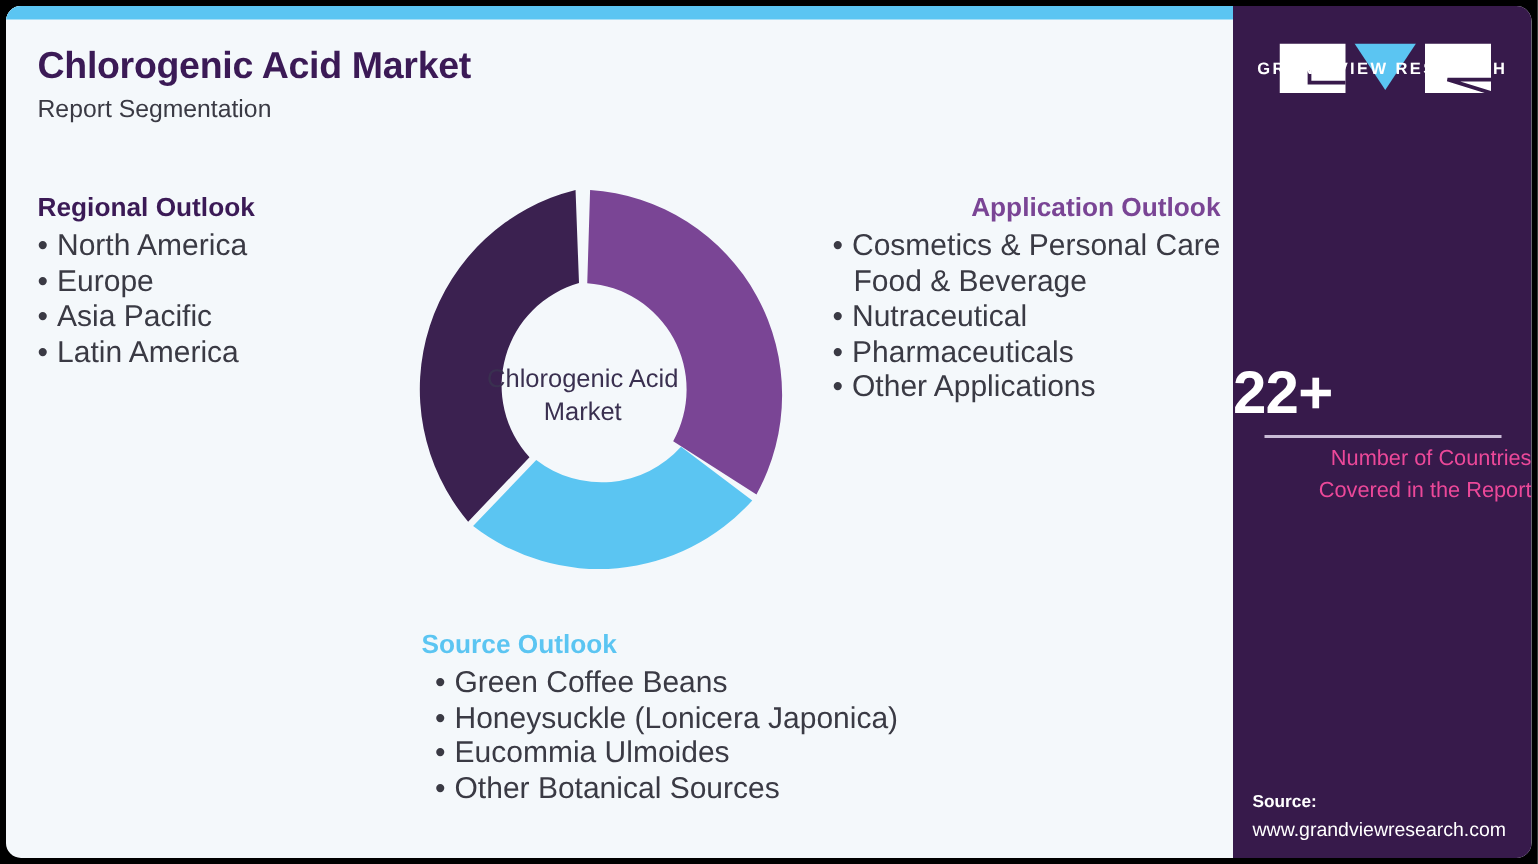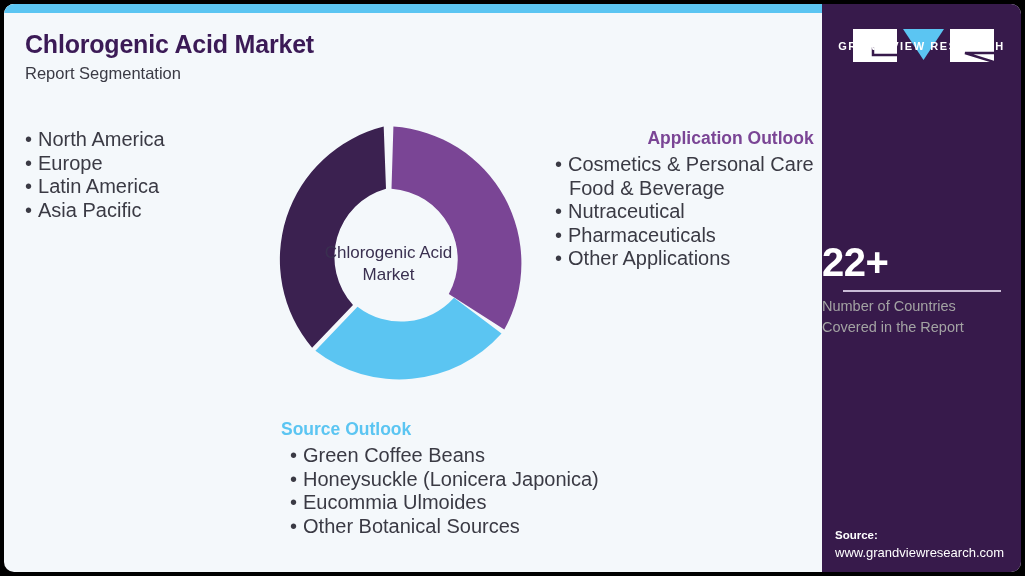--- a/index.html
+++ b/index.html
@@ -43,42 +43,43 @@
                display:flex;align-items:center;justify-content:center;flex-direction:column;}
   .donut-label span{font-size:17px;color:#3A3050;line-height:22px;text-align:center;}
 
   
   .logo{position:absolute;left:31px;top:25px;width:141px;height:33px;}
   .logo-caption{position:absolute;left:0;top:36px;width:199px;text-align:center;
                 font-size:11px;font-weight:bold;color:#fff;letter-spacing:1.6px;}
   .stat-num{position:absolute;left:0;top:236px;width:199px;text-align:left;
             font-size:40px;font-weight:bold;color:#fff;letter-spacing:-0.5px;}
   .stat-rule{position:absolute;left:21px;top:286px;width:158px;height:2px;background:#C9BBD6;}
-  .stat-cap{position:absolute;left:0;top:292px;width:199px;text-align:left;
-            font-size:14.5px;color:#a3a3a3;line-height:21px;}
+  .stat-cap{position:absolute;left:0;top:292px;width:199px;text-align:right;
+            font-size:14.5px;color:#ec4899;line-height:21px;}
   .src-label{position:absolute;left:13px;top:525px;font-size:11.5px;font-weight:bold;color:#fff;}
   .src-url{position:absolute;left:13px;top:541px;font-size:13px;color:#fff;}
 </style>
 </head>
 <body>
 
 <div class="frame">
 
   <div class="leftpanel">
     <div class="topbar"></div>
 
     <div class="title">Chlorogenic Acid Market</div>
     <div class="subtitle">Report Segmentation</div>
 
     <div id="regional">
+      <div class="blk-head">Regional Outlook</div>
       <ul class="blk-list">
         <li class="bullet">North America</li>
         <li class="bullet">Europe</li>
+        <li class="bullet">Asia Pacific</li>
         <li class="bullet">Latin America</li>
-        <li class="bullet">Asia Pacific</li>
       </ul>
     </div>
 
     <div id="application">
       <div class="blk-head">Application Outlook</div>
       <ul class="blk-list">
         <li class="bullet">Cosmetics &amp; Personal Care</li>
         <li class="cont">Food &amp; Beverage</li>
         <li class="bullet">Nutraceutical</li>
         <li class="bullet">Pharmaceuticals</li>

